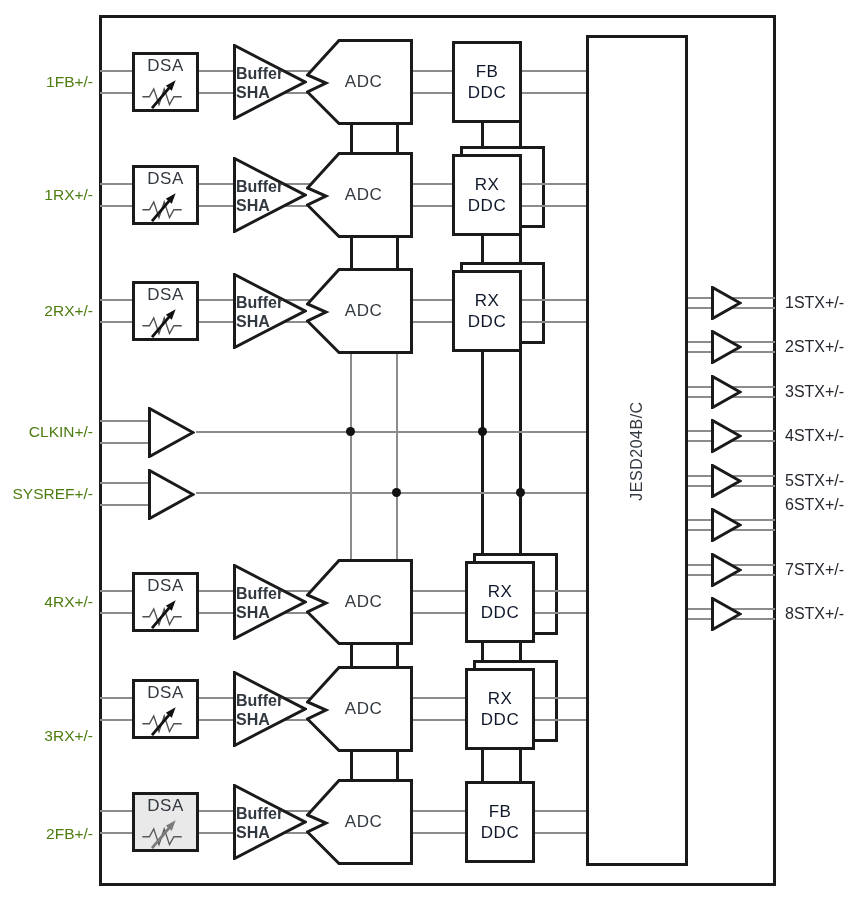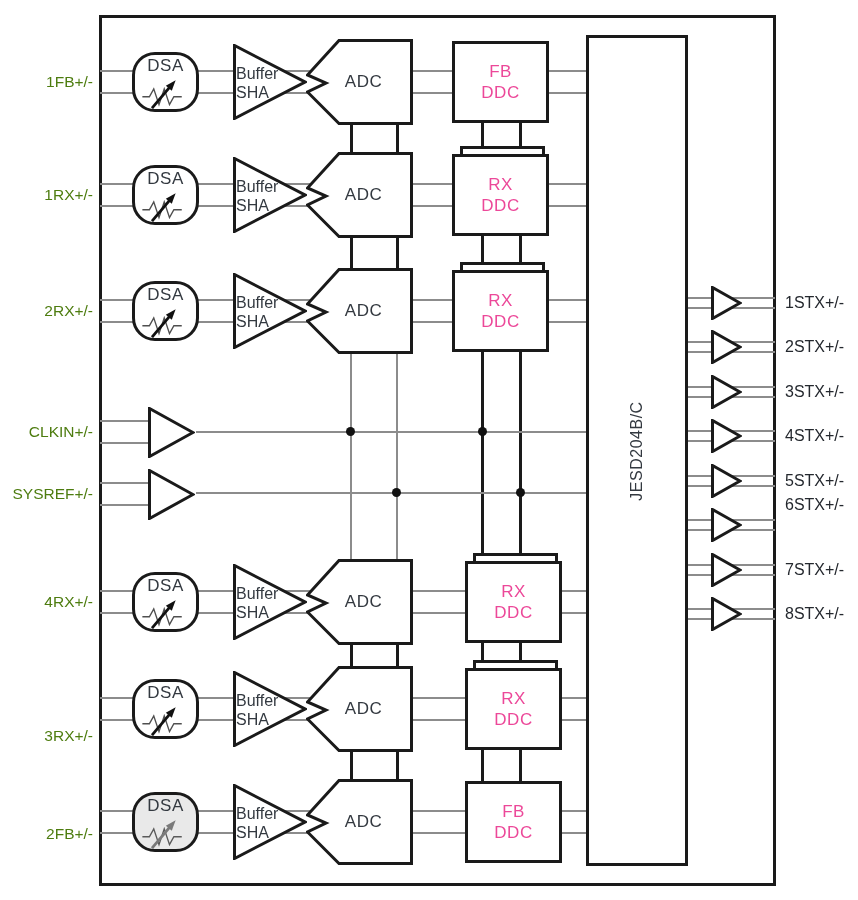--- a/index.html
+++ b/index.html
@@ -4,38 +4,38 @@
 <style>
   html,body{margin:0;padding:0;background:#fff;}
   .canvas{position:relative;width:858px;height:900px;background:#ffffff;
           font-family:"Liberation Sans",sans-serif;overflow:hidden;}
   .hl{position:absolute;height:2px;background:#8c8c8c;}
   .vlg{position:absolute;width:2px;background:#8c8c8c;}
   .vlb{position:absolute;width:3px;background:#1a1a1a;}
   .outer{position:absolute;left:99px;top:15px;width:677px;height:871px;
          border:3px solid #1a1a1a;box-sizing:border-box;background:transparent;}
   .box{position:absolute;border:3px solid #1a1a1a;background:#fff;box-sizing:border-box;}
-  .ddc{width:97px;height:82px;display:flex;flex-direction:column;align-items:center;
-       justify-content:center;font-size:17px;line-height:21px;color:#ec4899;letter-spacing:.5px;}
+  .ddc{width:70px;height:82px;display:flex;flex-direction:column;align-items:center;
+       justify-content:center;font-size:17px;line-height:21px;color:#0f172a;letter-spacing:.5px;}
   .ddcback{position:absolute;width:85px;height:82px;border:3px solid #1a1a1a;
            background:#fff;box-sizing:border-box;}
-  .dsa{width:67px;height:60px;display:flex;flex-direction:column;align-items:center;border-radius:23px;}
+  .dsa{width:67px;height:60px;display:flex;flex-direction:column;align-items:center;}
   .dsa .cap{font-size:17px;line-height:17px;margin-top:2px;color:#333940;letter-spacing:.5px;}
   .dsa.disabled{background:#e9e9e9;}
   .pll{width:97px;height:47px;display:flex;flex-direction:column;align-items:center;
        justify-content:center;font-size:15.5px;line-height:19px;color:#333940;}
   .jesd{position:absolute;left:586px;top:35px;width:102px;height:831px;border:3px solid #1a1a1a;
         box-sizing:border-box;background:#fff;display:flex;align-items:center;justify-content:center;}
   .jesd span{transform:rotate(-90deg);white-space:nowrap;font-size:16px;color:#333940;letter-spacing:.5px;}
   .adcwrap{position:absolute;width:107px;height:77px;}
   .adcwrap svg{position:absolute;left:0;top:0;}
   .adcwrap .albl{position:absolute;left:0;top:0;width:107px;height:86px;display:flex;
         align-items:center;justify-content:center;font-size:17px;color:#333940;
         letter-spacing:.5px;padding-left:8px;box-sizing:border-box;}
-  .buft{position:absolute;font-size:16px;line-height:19px;color:#333940;text-align:left;white-space:nowrap;}
+  .buft{position:absolute;font-size:16px;line-height:19px;color:#333940;text-align:left;white-space:nowrap;font-weight:bold;}
   .ilabel{position:absolute;left:0;width:93px;height:20px;line-height:20px;text-align:right;
           font-size:15.5px;color:#4d7c0f;}
   .olabel{position:absolute;left:785px;width:70px;height:20px;line-height:20px;text-align:left;
           font-size:16px;color:#24282e;}
   .dot{position:absolute;width:9px;height:9px;border-radius:50%;background:#111;}
   svg{display:block;}
 </style>
 </head>
 <body>
 

